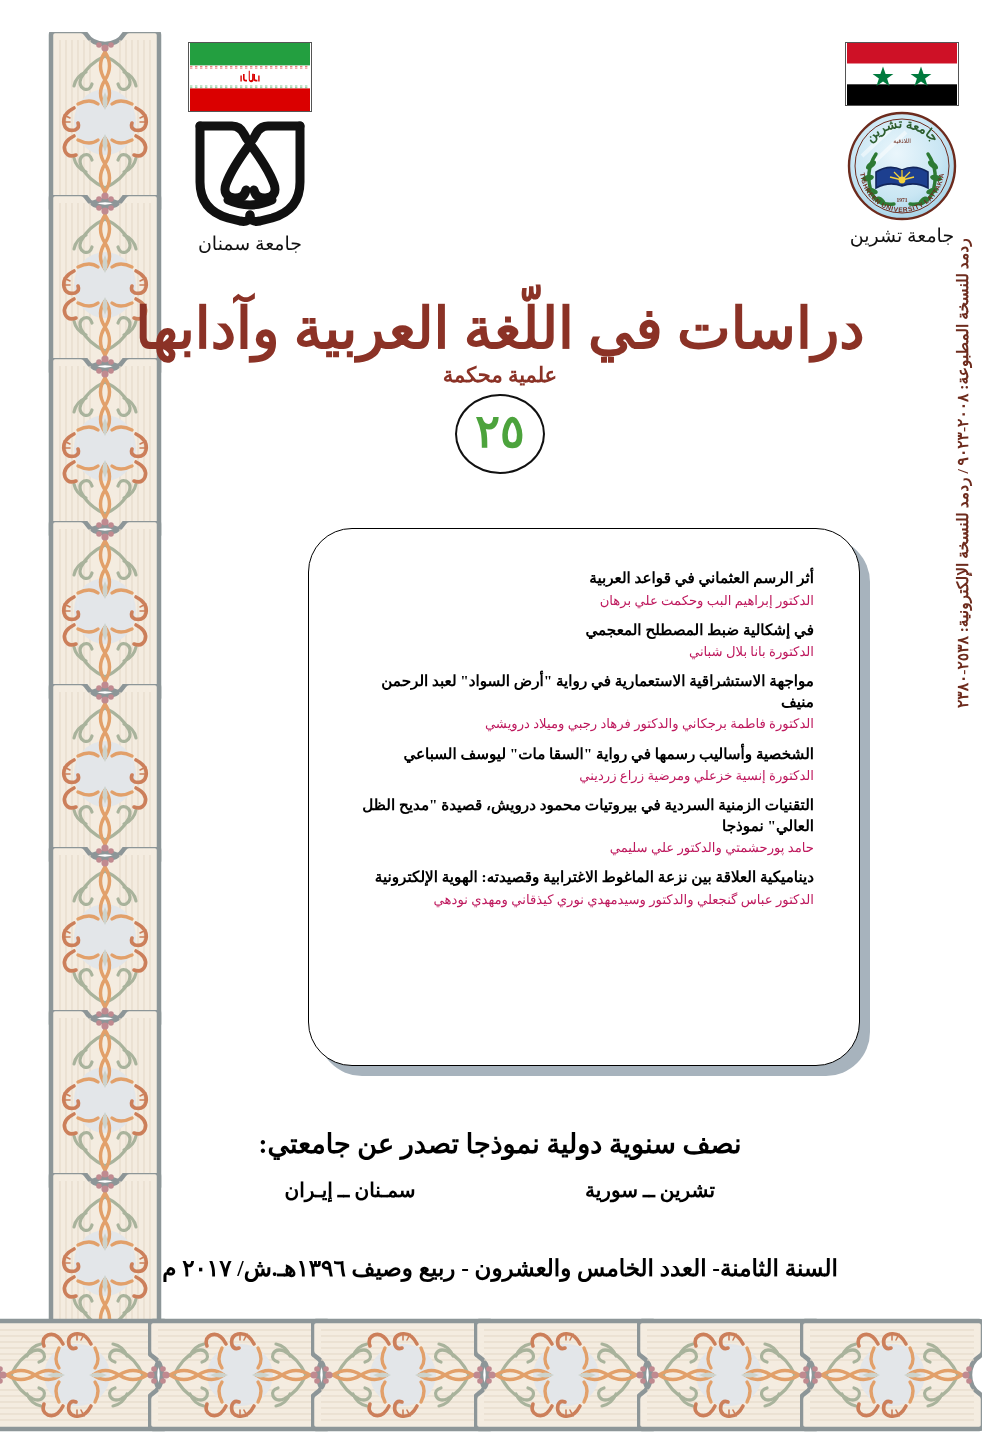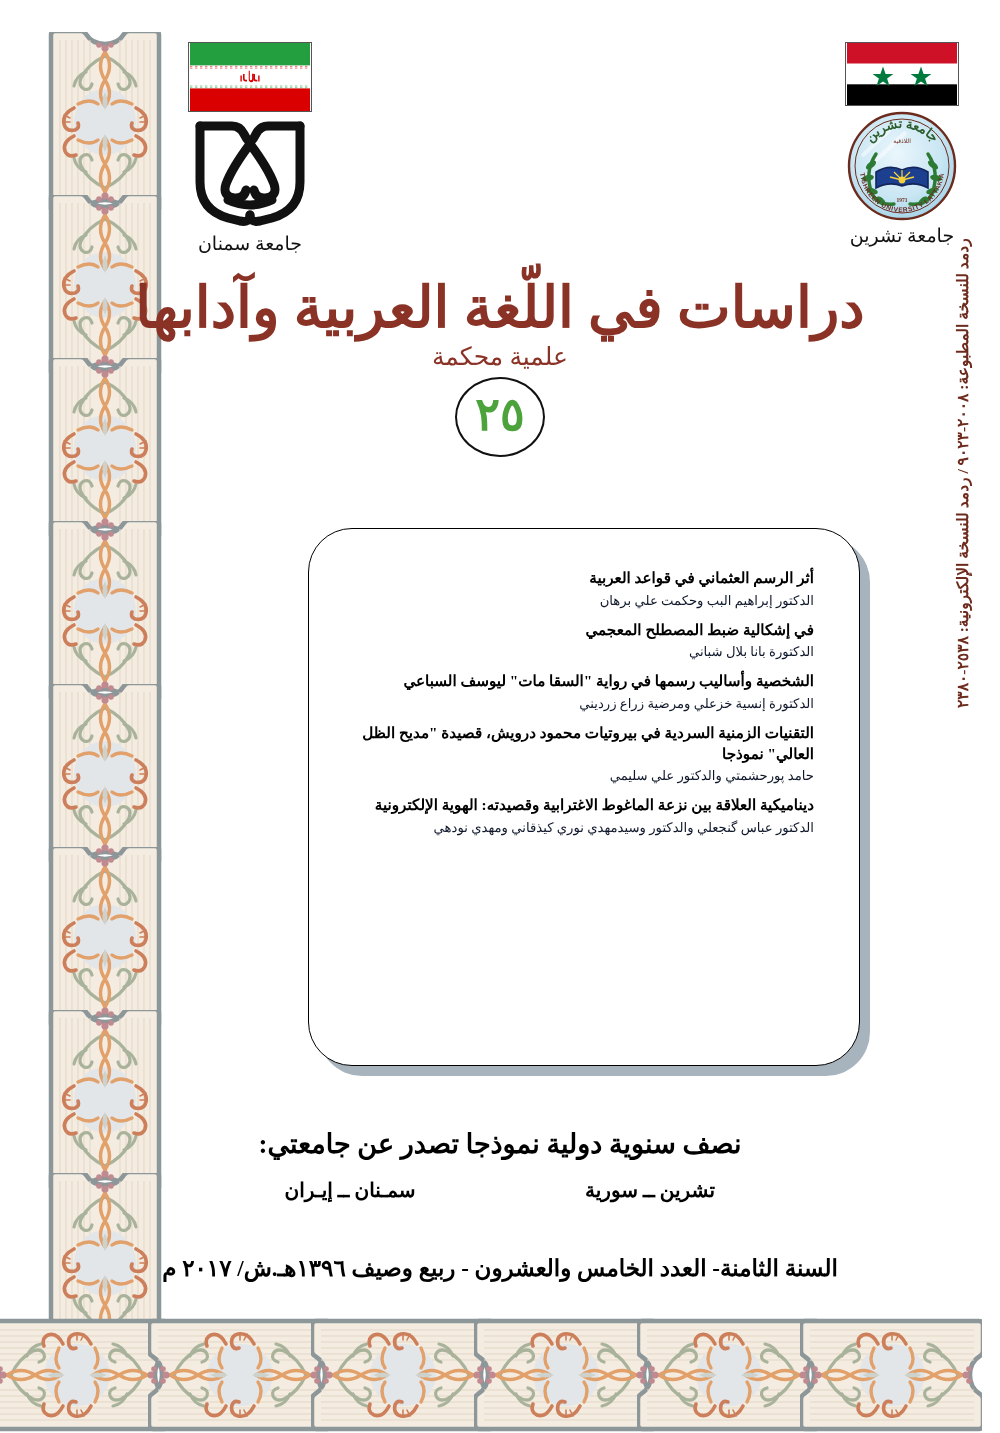--- a/index.html
+++ b/index.html
@@ -30,30 +30,30 @@
   .uni-name{
     font-family:"Liberation Serif","DejaVu Serif",serif;
     font-size:19px;color:#111;margin-top:4px;line-height:1.1;
     font-weight:400;
   }
 
   .semnan-mark{margin:6px auto 0;display:block;}
   .tishreen-mark{margin:4px auto 0;display:block;}
 
   
-  .title-wrap{position:absolute;left:0;right:0;top:278px;text-align:center;}
+  .title-wrap{position:absolute;left:0;right:0;top:299px;text-align:center;}
   .main-title{
     font-family:"Liberation Serif","DejaVu Serif",serif;
     font-size:57px;font-weight:700;color:#8b3226;
     letter-spacing:0px;line-height:1.05;margin:0;
     white-space:nowrap;
   }
   .subtitle{
     font-family:"Liberation Serif","DejaVu Serif",serif;
-    font-size:25px;color:#8b3226;margin-top:4px;font-weight:400;
+    font-size:21px;color:#8b3226;margin-top:4px;font-weight:700;
   }
   .issue-oval{
     margin:6px auto 0;width:86px;height:76px;border:2.2px solid #111;
     border-radius:50%;display:flex;align-items:center;justify-content:center;
   }
   .issue-num{
     font-family:"Liberation Serif","DejaVu Serif",serif;
     font-size:46px;font-weight:700;color:#4ca33c;line-height:1;
     padding-bottom:4px;
   }
@@ -70,21 +70,21 @@
   }
   .toc-list{margin:11px;padding:0;list-style:none;}
   .toc-item{margin-bottom:11px;text-align:right;}
   .toc-title{
     font-family:"Liberation Serif","DejaVu Serif",serif;
     font-size:15.2px;font-weight:700;color:#000;line-height:1.35;
     margin:0 0 3px 0;
   }
   .toc-authors{
     font-family:"Liberation Serif","DejaVu Serif",serif;
-    font-size:13.2px;font-weight:400;color:#0f172a;line-height:1.3;
+    font-size:13.2px;font-weight:400;color:#be185d;line-height:1.3;
     margin:0;
   }
 
   
   .pub-line{
     position:absolute;left:0;right:0;text-align:center;
     font-family:"Liberation Serif","DejaVu Serif",serif;color:#000;
   }
   .pub-main{top:1128px;font-size:27px;font-weight:700;}
   .pub-unis{
@@ -380,20 +380,24 @@
   <ul class="toc-list" id="toc-list">
       <li class="toc-item">
         <div class="toc-title">أثر الرسم العثماني في قواعد العربية</div>
         <div class="toc-authors">الدكتور إبراهيم البب وحكمت علي برهان</div>
       </li>
       <li class="toc-item">
         <div class="toc-title">في إشكالية ضبط المصطلح المعجمي</div>
         <div class="toc-authors">الدكتورة بانا بلال شباني</div>
       </li>
       <li class="toc-item">
+        <div class="toc-title">مواجهة الاستشراقية الاستعمارية في رواية "أرض السواد" لعبد الرحمن منيف</div>
+        <div class="toc-authors">الدكتورة فاطمة برجكاني والدكتور فرهاد رجبي وميلاد درويشي</div>
+      </li>
+      <li class="toc-item">
         <div class="toc-title">الشخصية وأساليب رسمها في رواية "السقا مات" ليوسف السباعي</div>
         <div class="toc-authors">الدكتورة إنسية خزعلي ومرضية زراع زرديني</div>
       </li>
       <li class="toc-item">
         <div class="toc-title">التقنيات الزمنية السردية في بيروتيات محمود درويش، قصيدة "مديح الظل العالي" نموذجا</div>
         <div class="toc-authors">حامد پورحشمتي والدكتور علي سليمي</div>
       </li>
       <li class="toc-item">
         <div class="toc-title">ديناميكية العلاقة بين نزعة الماغوط الاغترابية وقصيدته: الهوية الإلكترونية</div>
         <div class="toc-authors">الدكتور عباس گنجعلي والدكتور وسيدمهدي نوري كيذقاني ومهدي نودهي</div>

